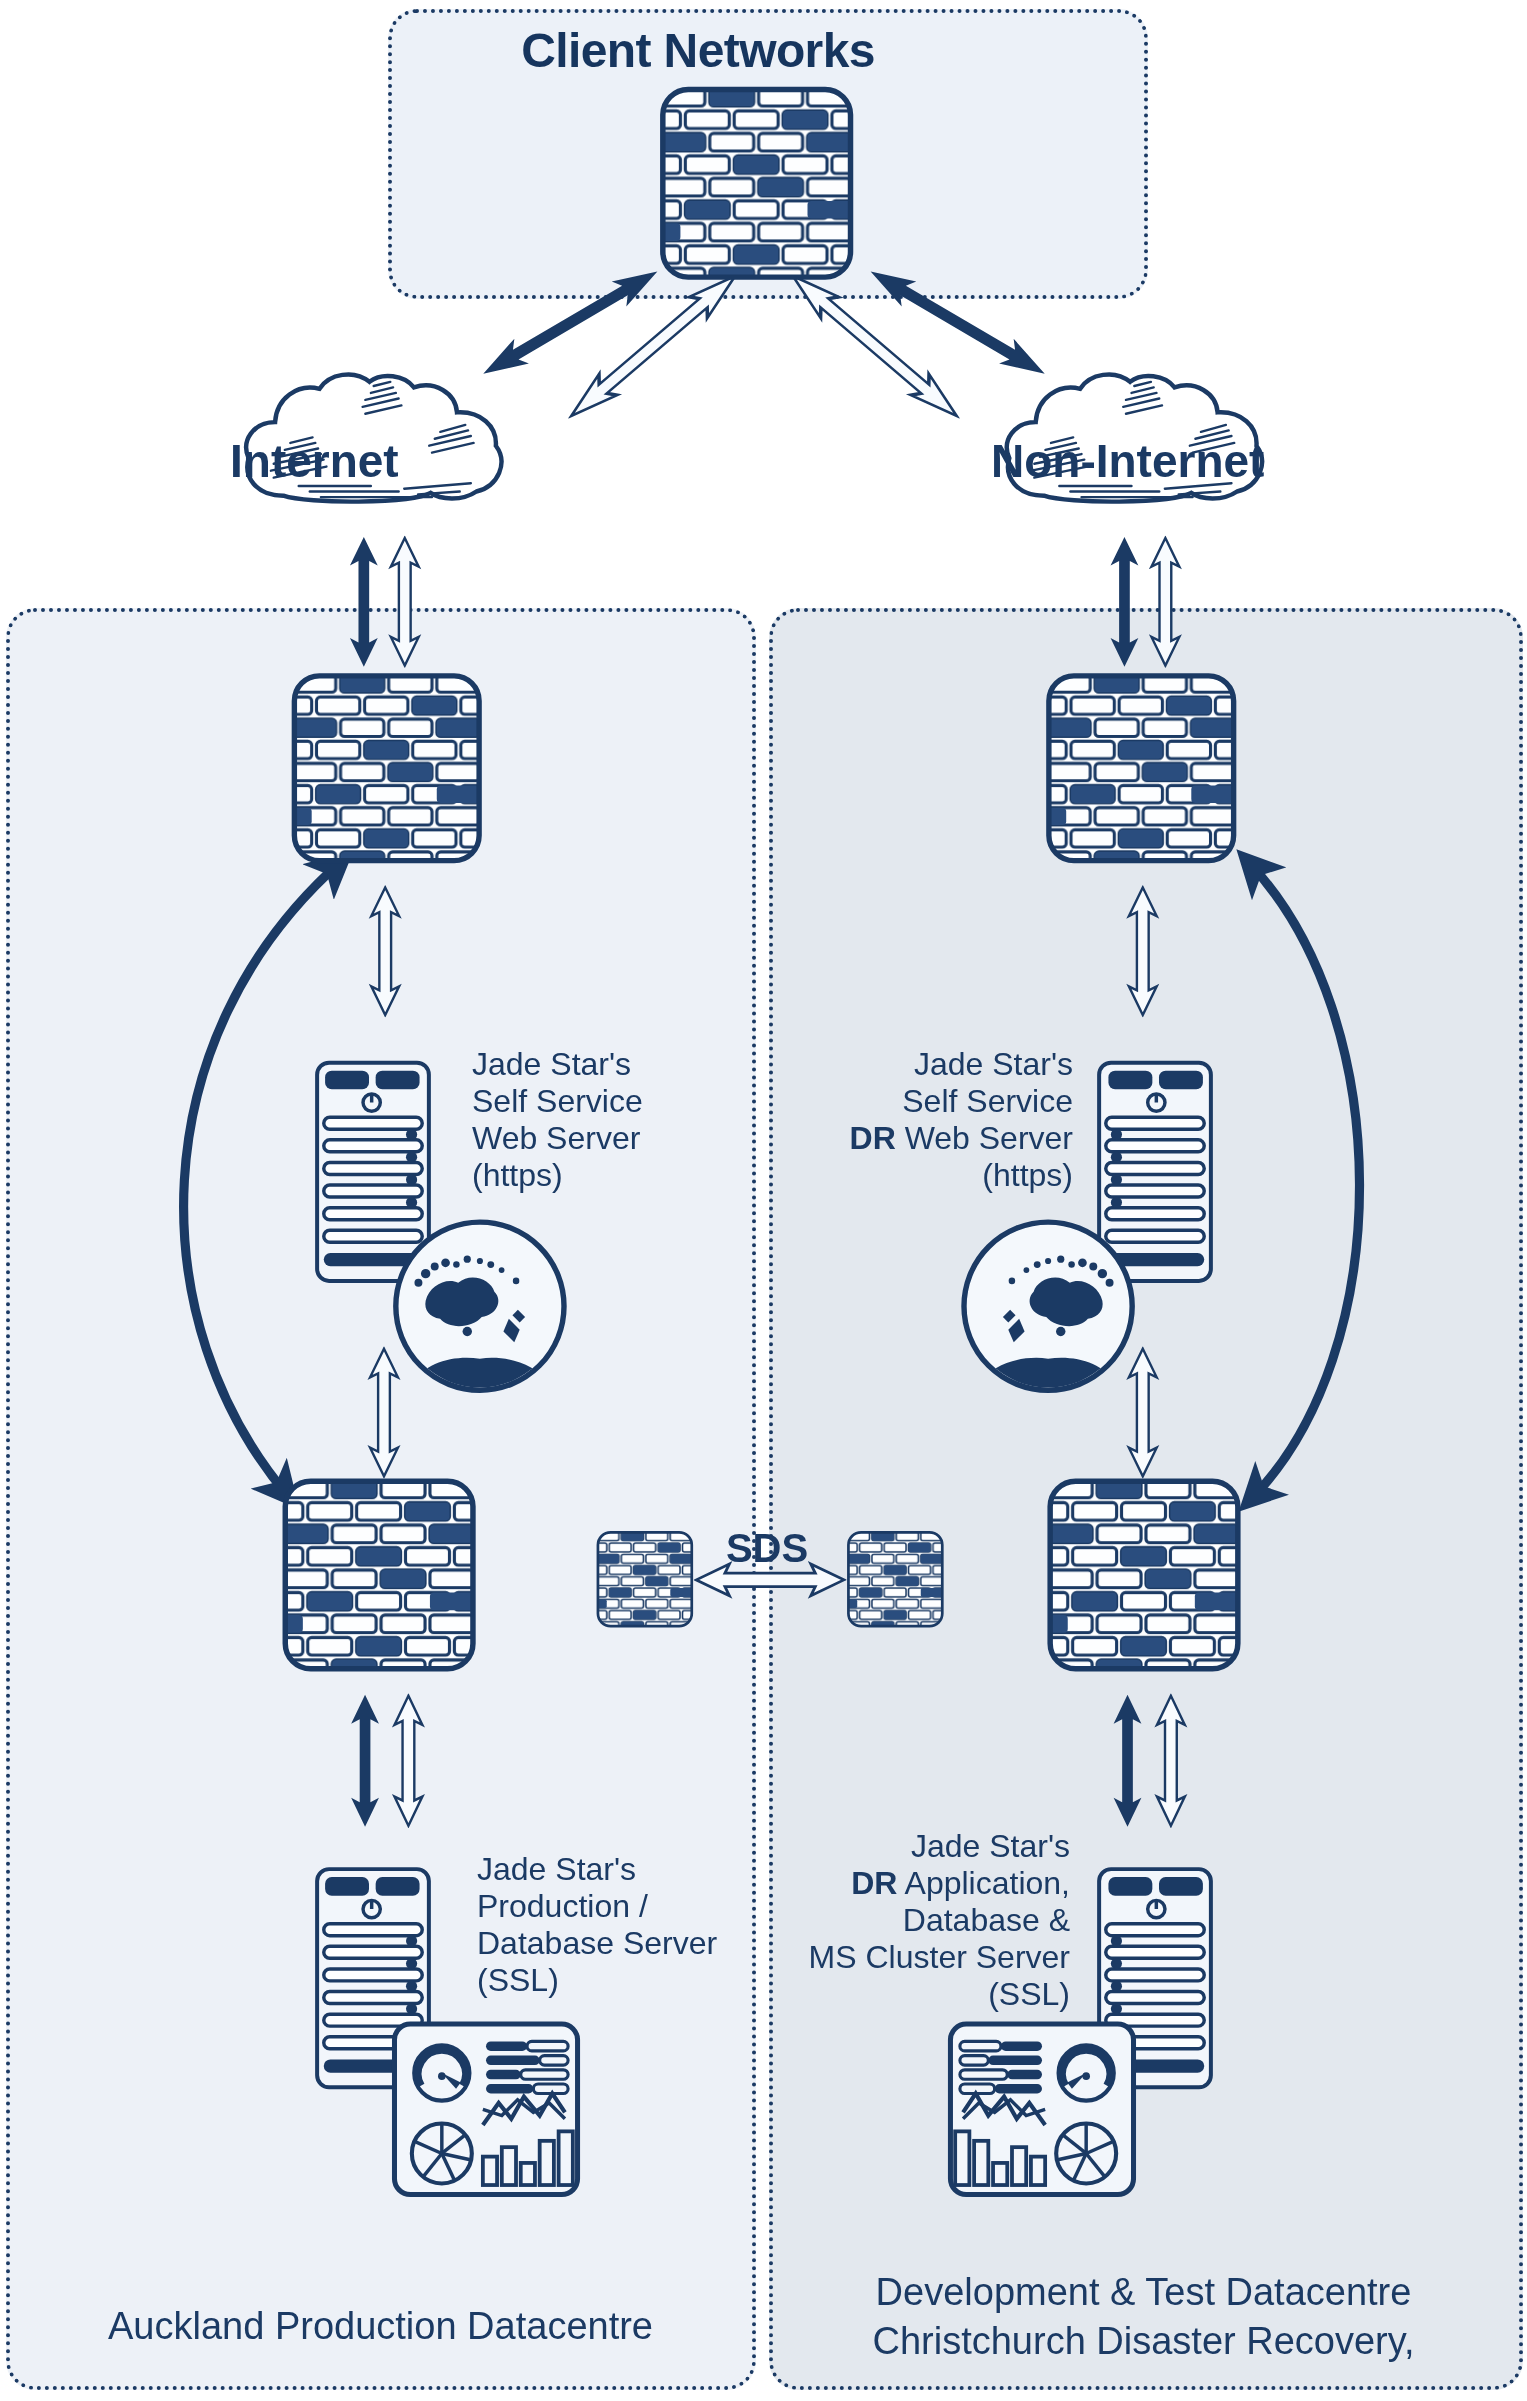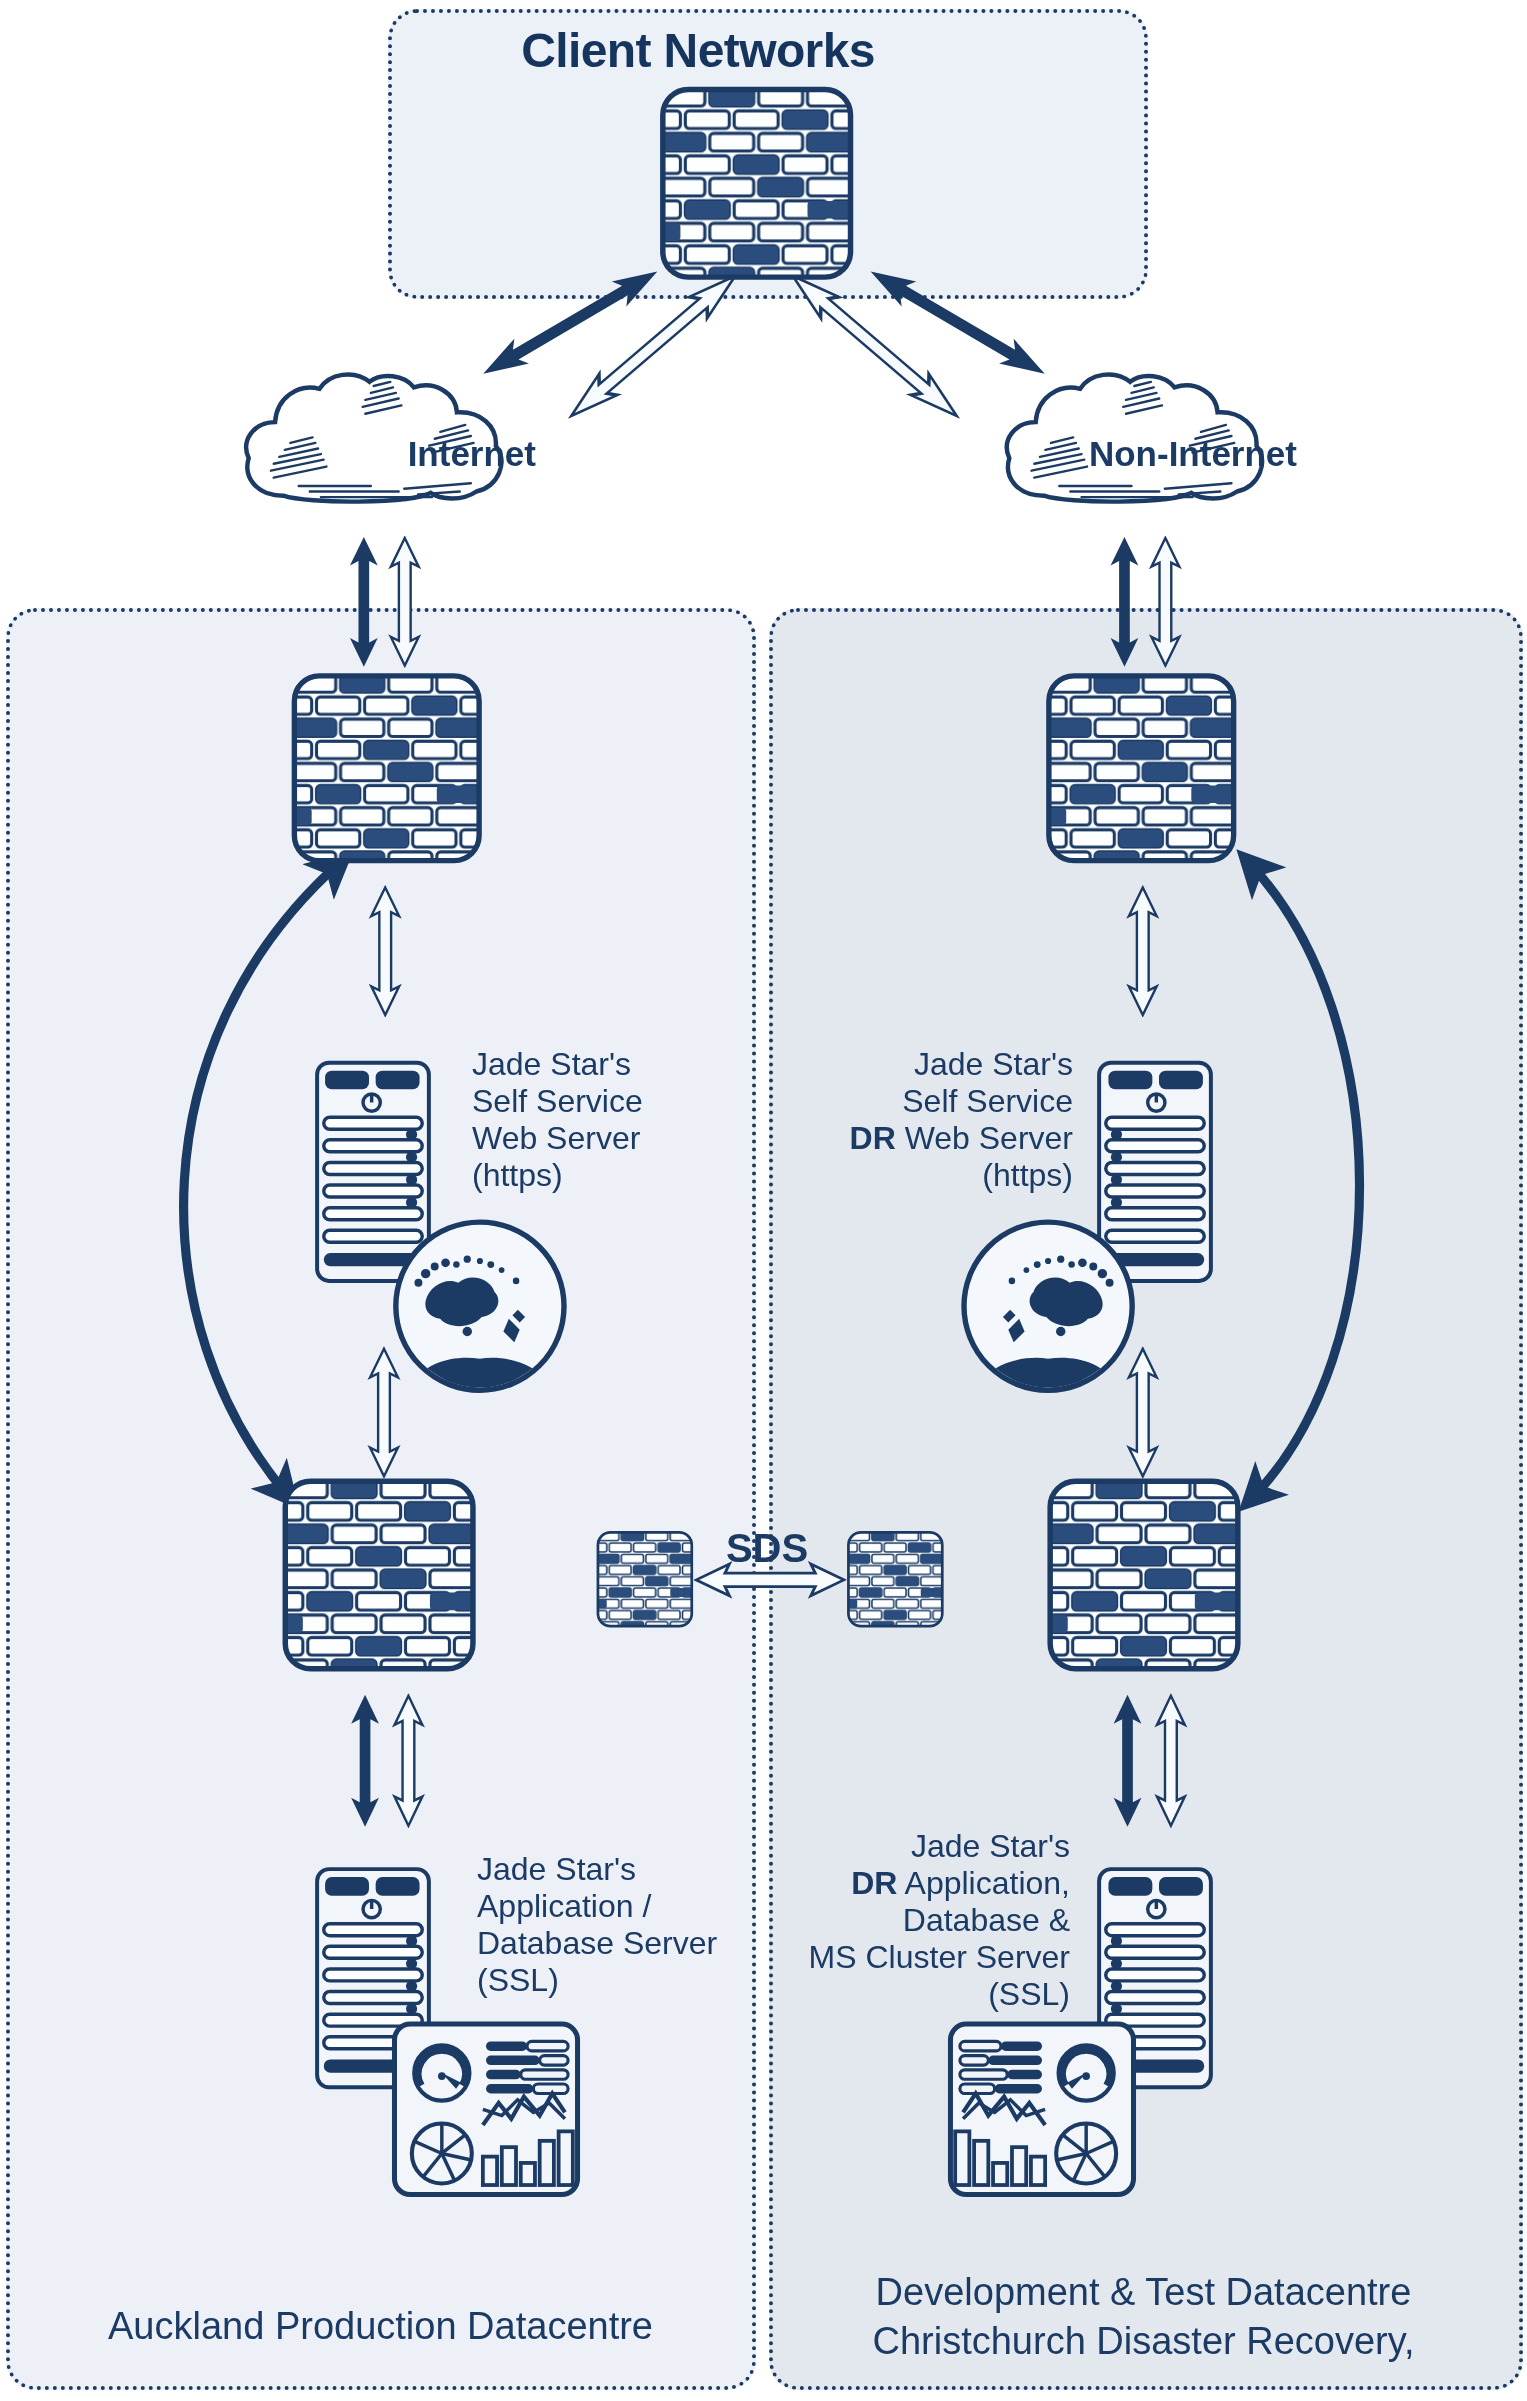--- a/index.html
+++ b/index.html
@@ -5,21 +5,21 @@
   html,body{margin:0;padding:0;background:#ffffff;}
   #canvas{position:relative;width:1528px;height:2401px;background:#ffffff;overflow:hidden;
           font-family:"Liberation Sans", sans-serif;color:#1b3a64;}
   .zone{position:absolute;border:4.9px dotted #1b3a64;border-radius:29px;box-sizing:border-box;}
   #client-zone{left:388px;top:9.2px;width:760px;height:290px;background:#ecf1f8;}
   #akl-zone{left:6.1px;top:608px;width:750px;height:1782px;background:#edf1f7;}
   #chc-zone{left:769px;top:608px;width:754px;height:1782px;background:#e3e8ee;}
   svg.overlay{position:absolute;left:0;top:0;z-index:5;}
   .txt{position:absolute;z-index:9;color:#1b3a64;}
   .title{font-size:48px;font-weight:bold;letter-spacing:-0.6px;text-align:center;color:#16355e;}
-  .cloudlbl{font-size:35px;font-weight:bold;text-align:right;color:#1b3a64;}
+  .cloudlbl{font-size:46px;font-weight:bold;text-align:left;color:#1b3a64;}
   .lbl{font-size:32px;line-height:37px;}
   .lbl.r{text-align:right;}
   .caption{font-size:38px;text-align:center;line-height:49px;}
   .sds{font-size:40px;font-weight:bold;text-align:center;}
   .b{font-weight:bold;}
 </style>
 </head>
 <body>
 
 <div id="canvas">
@@ -288,21 +288,21 @@
 
   <div class="txt lbl r" style="right:455px;top:1046px;">
     <div>Jade Star's</div>
     <div>Self Service</div>
     <div><span class="b">DR</span><span> Web Server</span></div>
     <div>(https)</div>
   </div>
 
   <div class="txt lbl" style="left:477px;top:1851px;">
     <div>Jade Star's</div>
-    <div>Application /</div>
+    <div>Production /</div>
     <div>Database Server</div>
     <div>(SSL)</div>
   </div>
 
   <div class="txt lbl r" style="right:458px;top:1828px;">
     <div>Jade Star's</div>
     <div><span class="b">DR</span><span> Application,</span></div>
     <div>Database &amp;</div>
     <div>MS Cluster Server</div>
     <div>(SSL)</div>

